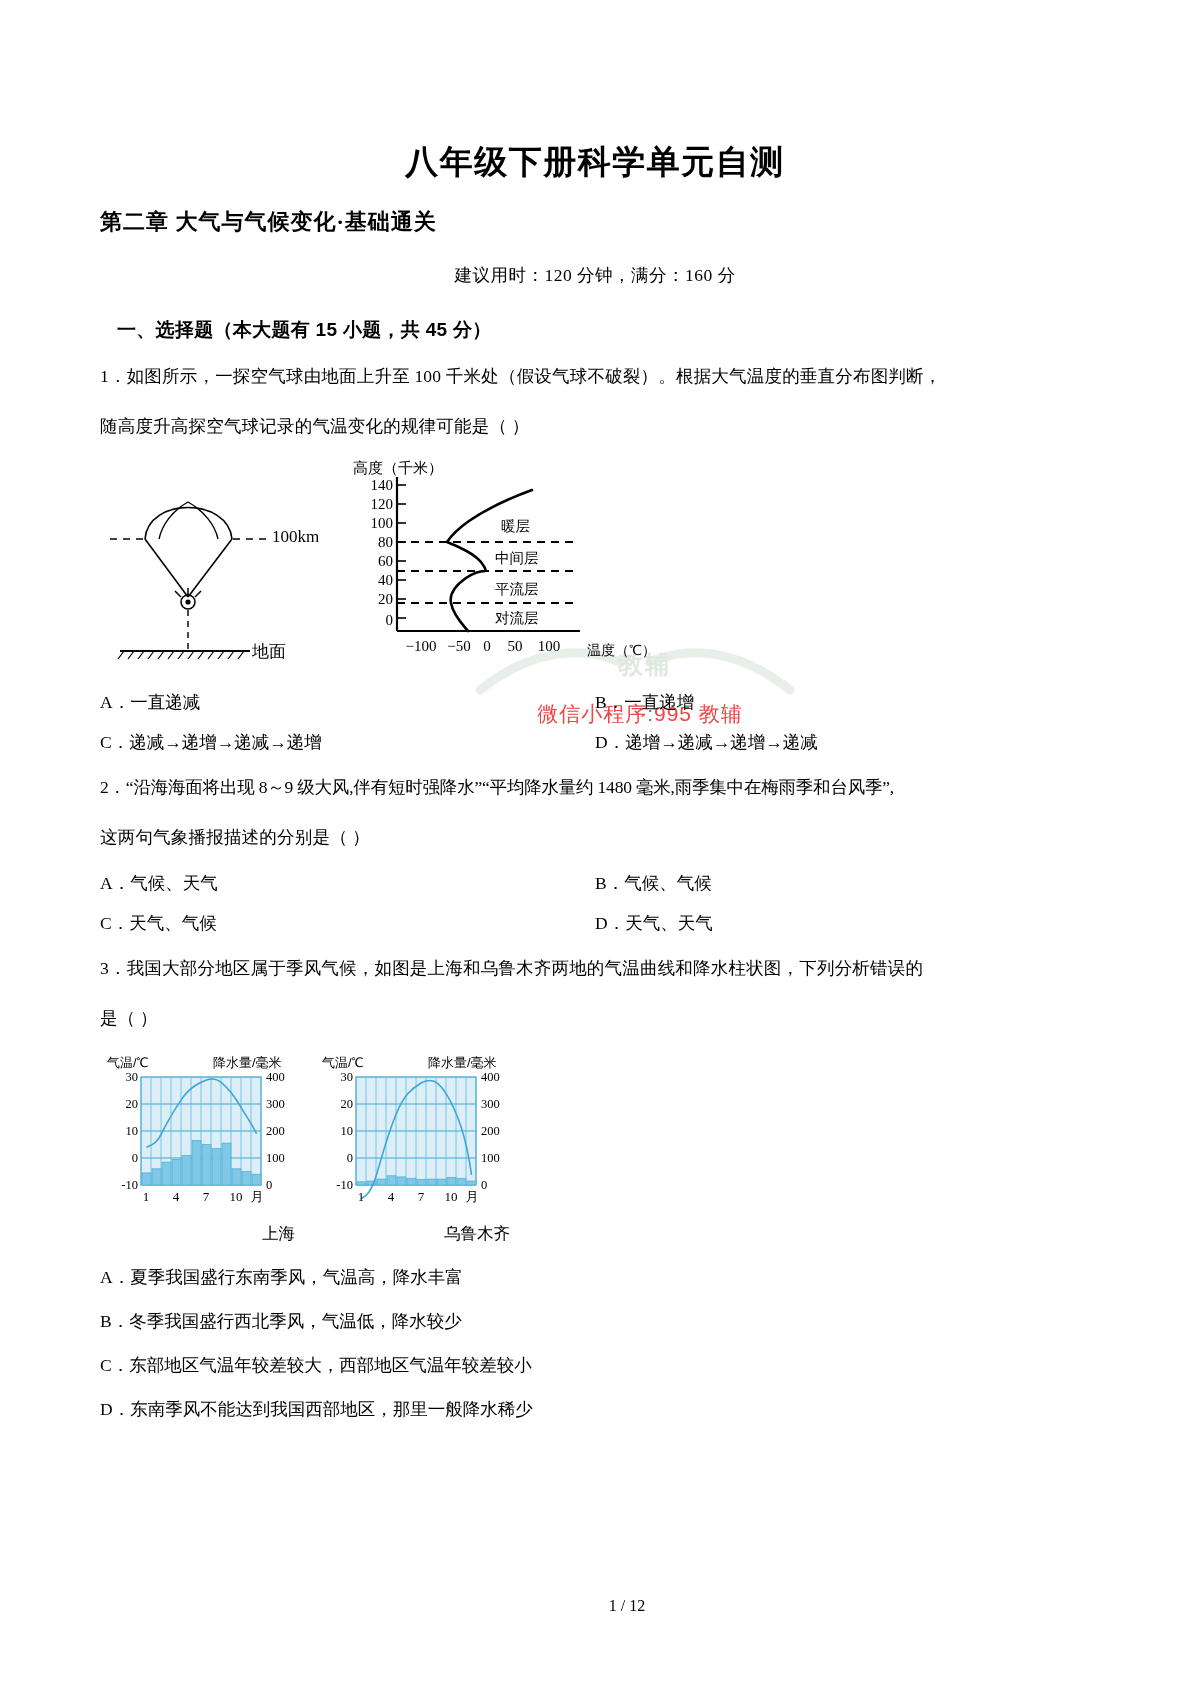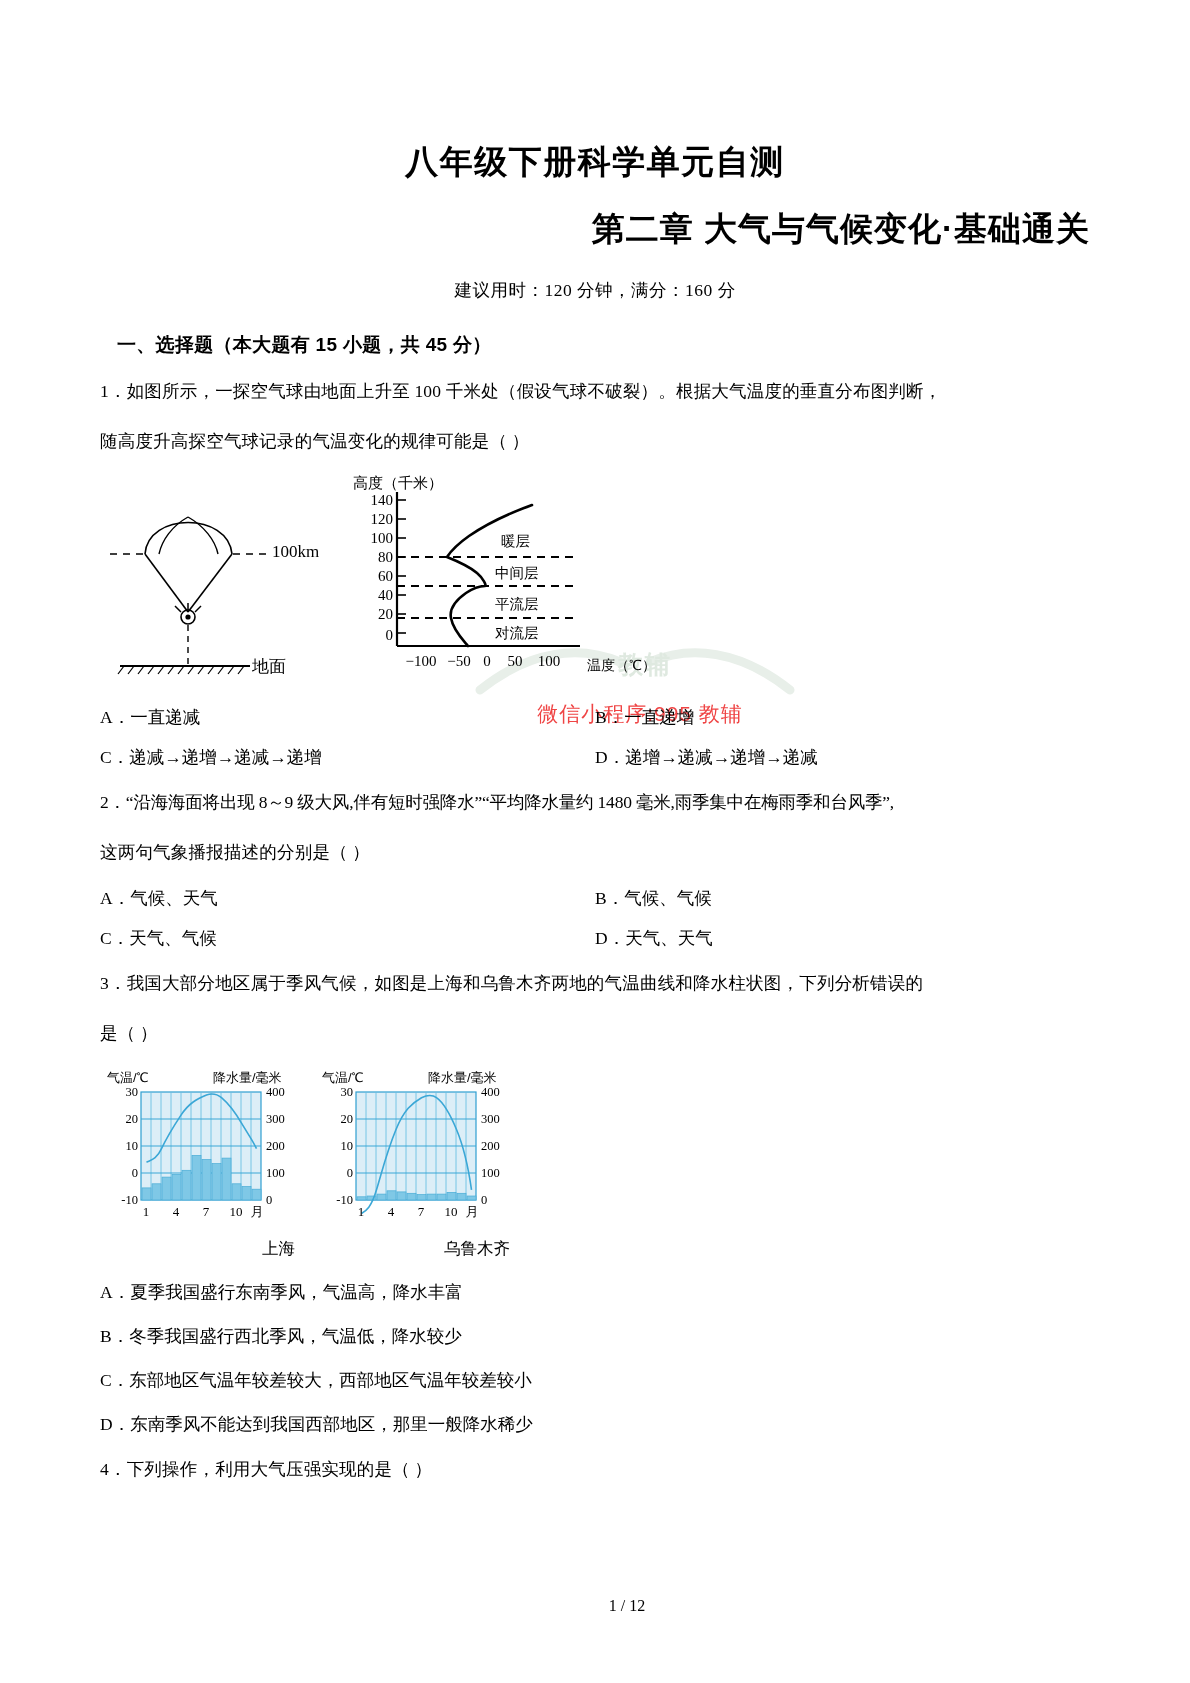--- a/index.html
+++ b/index.html
@@ -66,26 +66,26 @@
   .doc-title {
     text-align: center;
     font-size: 33px;
     font-weight: bold;
     letter-spacing: 1.5px;
     margin: 0;
     padding-top: 140px;
     font-family: "Liberation Sans", sans-serif;
   }
   .doc-subtitle {
-    text-align: right;
-    font-size: 33px;
+    text-align: left;
+    font-size: 22px;
     font-weight: bold;
     letter-spacing: 1px;
     margin: 22px 0 0 0;
-    font-family: Liberation Sans, sans-serif;
+    font-family: Liberation Serif, serif;
   }
   .doc-info {
     text-align: center;
     font-size: 17.5px;
     margin: 26px 0 0 0;
     letter-spacing: 0.5px;
   }
 
   
   .section-head {
@@ -452,18 +452,17 @@
         </svg>
         <div class="climate-caption" style="width:190px">乌鲁木齐</div>
       </div>
     </div>
 
     <div class="opt-line">A．夏季我国盛行东南季风，气温高，降水丰富</div>
     <div class="opt-line">B．冬季我国盛行西北季风，气温低，降水较少</div>
     <div class="opt-line">C．东部地区气温年较差较大，西部地区气温年较差较小</div>
     <div class="opt-line">D．东南季风不能达到我国西部地区，那里一般降水稀少</div>
 
-    <div class="q-text">4．下列操作，利用大气压强实现的是（      ）</div>
 
   </div>
 
   <div class="footer">1 / 12</div>
 </div>
 
 </body></html>

